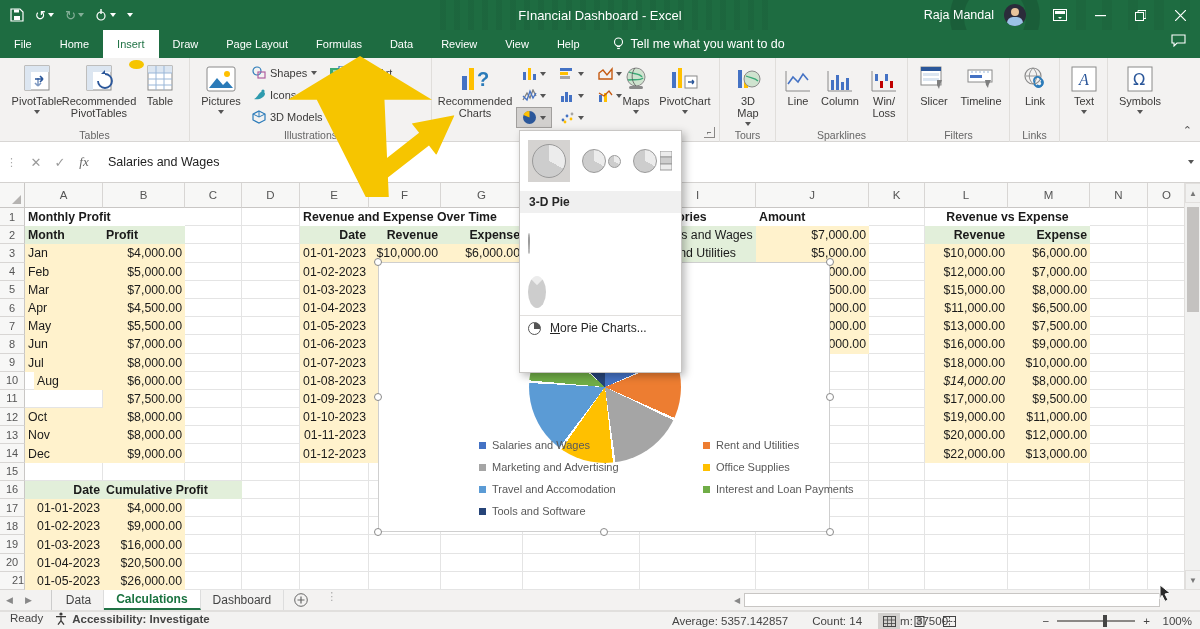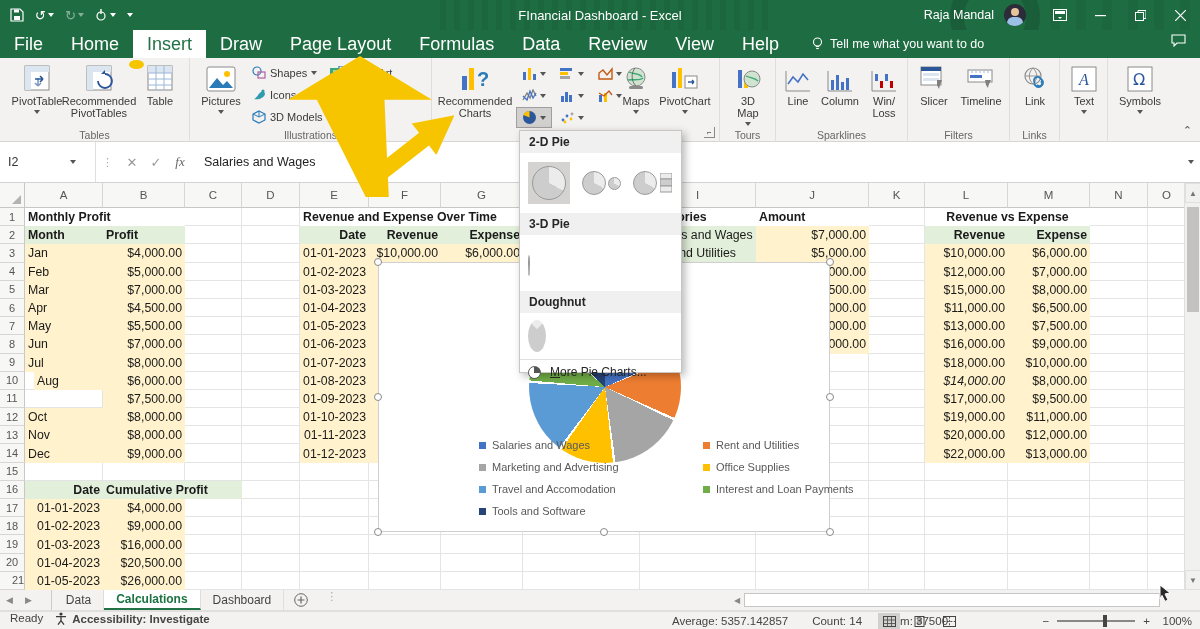--- a/index.html
+++ b/index.html
@@ -15,21 +15,21 @@
 .dim{opacity:.45}
 #title-text{position:absolute;left:0;top:0;width:100%;height:30px;display:flex;align-items:center;justify-content:center;font-size:13px;z-index:1}
 #tb-right{position:absolute;right:0;top:0;height:30px;display:flex;align-items:center;z-index:3}
 #user-name{font-size:12.5px;margin-right:10px}
 #avatar{width:22px;height:22px;border-radius:50%;background:#2b2b3a;position:relative;overflow:hidden;margin-right:14px}
 #avatar .hd{position:absolute;left:7px;top:4px;width:8px;height:8px;border-radius:50%;background:#e8c49c}
 #avatar .bd{position:absolute;left:3px;top:13px;width:16px;height:10px;border-radius:6px 6px 0 0;background:#9bc2e6}
 .wbtn{width:40px;height:30px;display:flex;align-items:center;justify-content:center}
 
 #tabrow{position:absolute;left:0;top:30px;width:1200px;height:28px;background:#1e6c41;display:flex;align-items:stretch;color:#fff}
-.rtab{padding:0 14px;display:flex;align-items:center;font-size:18px;white-space:nowrap}
+.rtab{padding:0 14px;display:flex;align-items:center;font-size:11px;white-space:nowrap}
 .rtab.active{background:#fff;color:#217346}
 #tellme{display:flex;align-items:center;gap:6px;font-size:12.5px;margin-left:18px}
 #comment-icon{position:absolute;right:14px;top:34px}
 
 #ribbon{position:absolute;left:0;top:58px;width:1200px;height:84px;background:#f3f2f1;border-bottom:1px solid #d8d6d4}
 .rgroup{position:absolute;top:0;height:84px;border-right:1px solid #e0dedb}
 .glabel{position:absolute;bottom:1px;left:0;right:0;text-align:center;font-size:10.5px;color:#666}
 .bigbtn{position:absolute;top:4px;display:flex;flex-direction:column;align-items:center;color:#3b3a39;font-size:11px;line-height:12px;text-align:center}
 .bigbtn .bic{height:30px;display:flex;align-items:flex-end;margin-bottom:3px}
 .rrow{position:absolute;display:flex;align-items:center;gap:4px;font-size:11px;color:#3b3a39;white-space:nowrap}
@@ -532,24 +532,20 @@
         </span>
       <span>Symbols</span>
       <span class="chev" style="margin-top:3px"></span>
     </div>
   </div>
 
   <div id="collapse-ribbon">⌃</div>
 </div>
 
 <div id="fbar">
-  <div id="namebox">
-    <span>I2</span>
-    <span class="chev"></span>
-  </div>
   <span class="fdots">⋮</span>
   <span class="fico">✕</span>
   <span class="fico">✓</span>
   <span class="fico" id="fx">fx</span>
   <span id="formula-value">Salaries and Wages</span>
   <span id="fbar-exp" class="chev"></span>
 </div>
 
 <div id="sheet">
     <div id="corner"></div>
@@ -775,21 +771,20 @@
 <span class="hdl" style="left:600px;top:528px"></span>
 <span class="hdl" style="left:826px;top:528px"></span>
 
 <div id="vscroll">
   <div class="sbtn" style="top:0">▲</div>
   <div id="vthumb"></div>
   <div class="sbtn" style="top:387px">▼</div>
 </div>
 
 <div id="dd">
-  <div class="ddhdr">2-D Pie</div>
   <div class="ddrow" style="height:60px">
     <span class="ddsel">
         <span class="pieic"></span>
       </span>
     <span style="display:flex;align-items:center;gap:2px">
         <span class="pieic sm"></span>
         <span class="pieic xs"></span>
       </span>
     <span style="display:flex;align-items:center;gap:3px">
         <span class="pieic sm"></span>
@@ -797,21 +792,20 @@
           <rect x="0" y="0" width="12" height="6" fill="#ececec" stroke="#9a9a9a"></rect>
           <rect x="0" y="6" width="12" height="7" fill="#cdcdcd" stroke="#9a9a9a"></rect>
           <rect x="0" y="13" width="12" height="6" fill="#ececec" stroke="#9a9a9a"></rect>
         </svg>
       </span>
   </div>
   <div class="ddhdr">3-D Pie</div>
   <div class="ddrow" style="height:56px">
     <span><span class="p3d"></span></span>
   </div>
-  <div class="ddhdr">Doughnut</div>
   <div class="ddrow" style="height:46px">
     <span><span class="dough"></span></span>
   </div>
   <div id="more-pie">
     <span class="mp"></span>
     <span><u class="k">M</u><span>ore Pie Charts...</span></span>
   </div>
 </div>
 
 <div id="insert-dot"></div>

